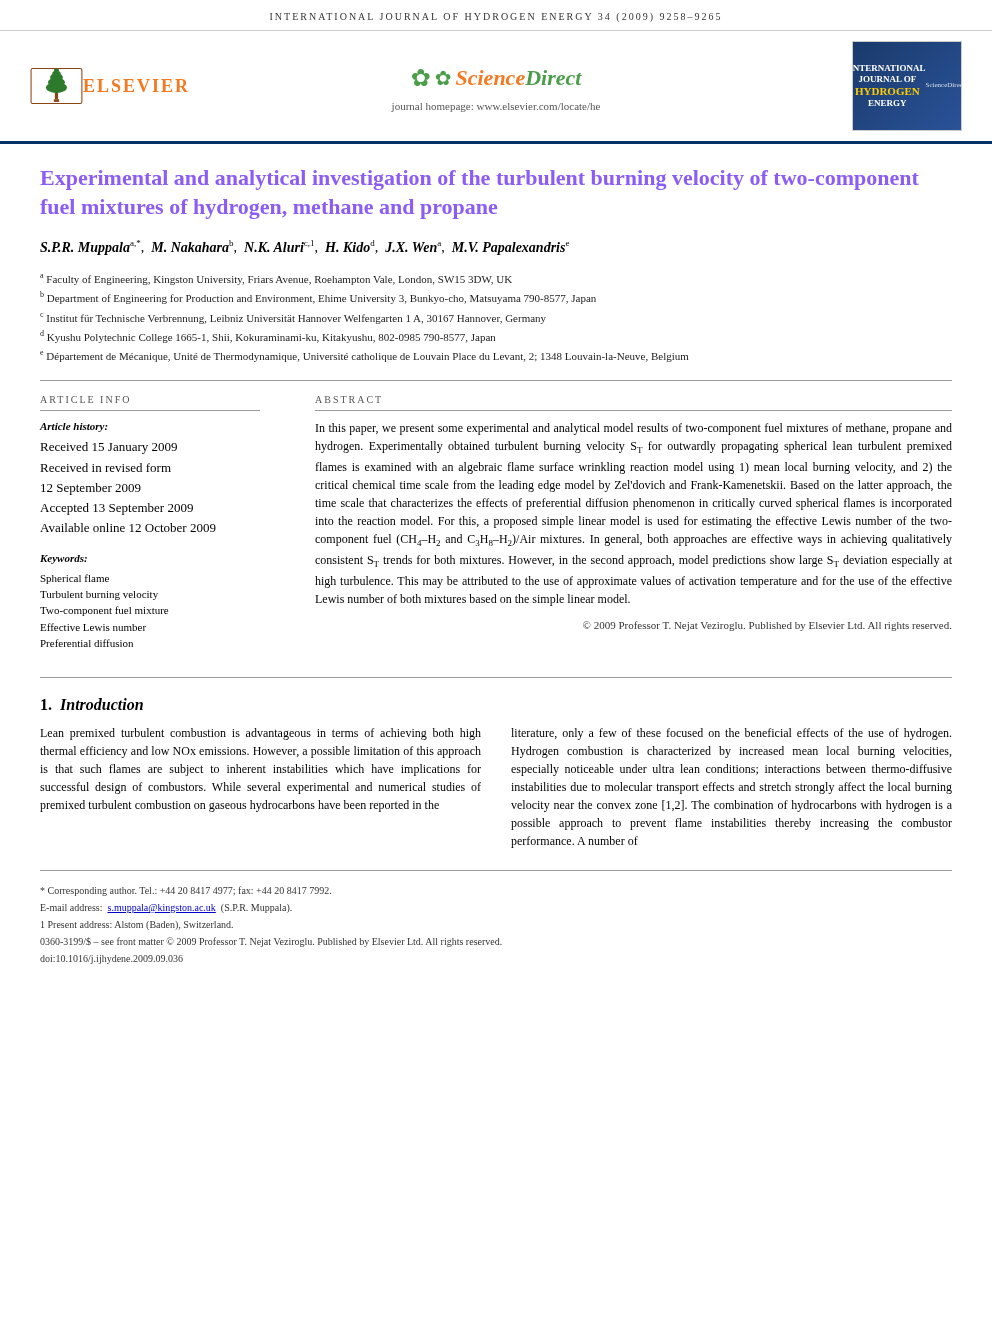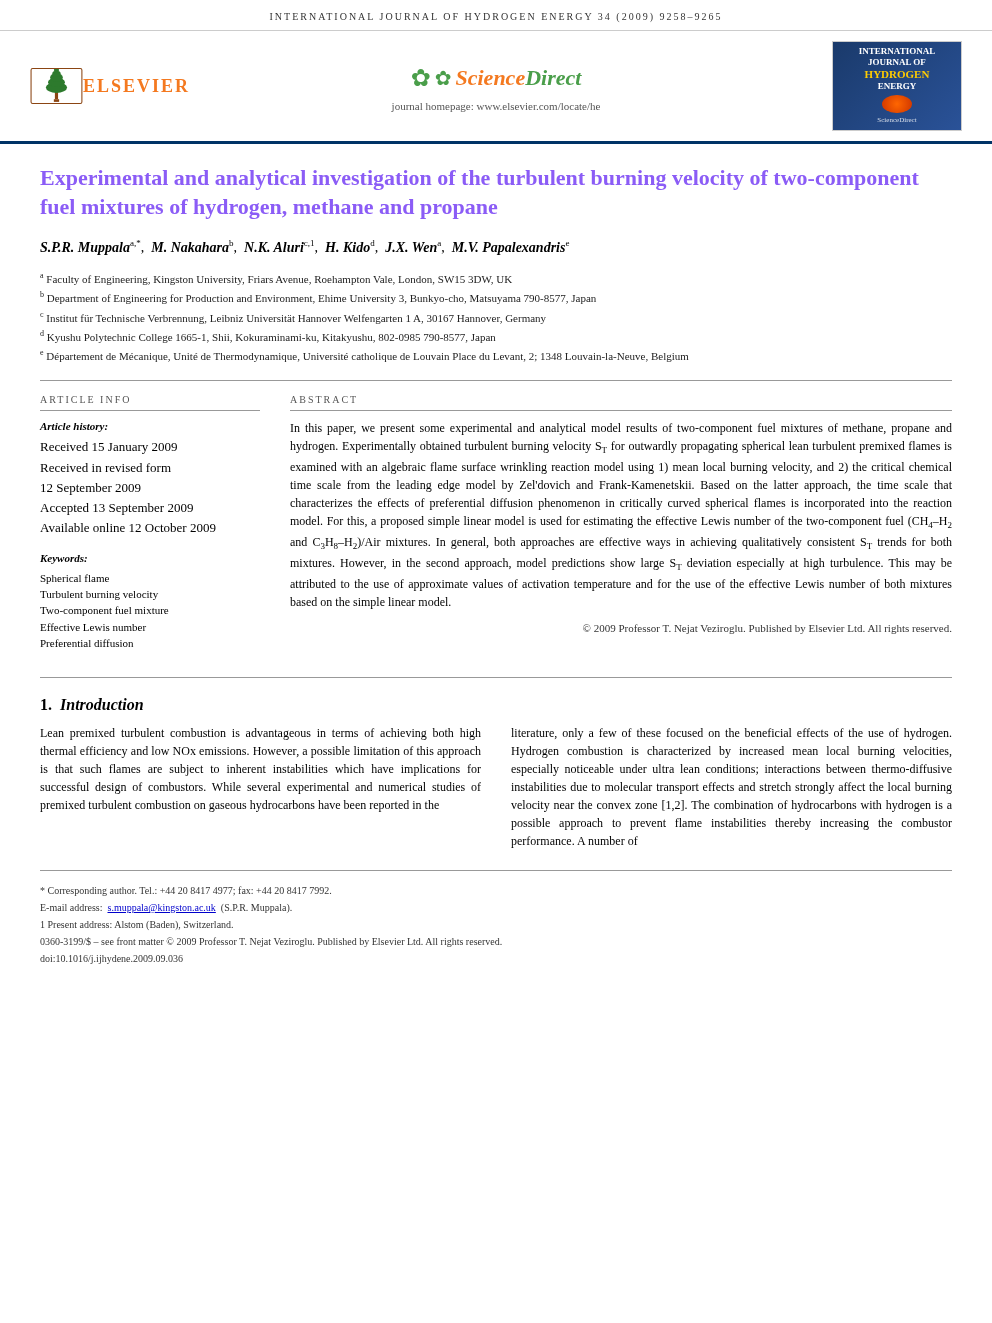--- a/index.html
+++ b/index.html
@@ -81,26 +81,26 @@
       margin-top: 4px;
     }
 
     .banner-right {
       width: 160px;
       display: flex;
       justify-content: flex-end;
     }
 
     .journal-cover {
-      width: 130px;
+      width: 110px;
       height: 90px;
       background: linear-gradient(135deg, #1a3a6b, #2a5298);
       border: 1px solid #ccc;
       display: flex;
-      flex-direction: column;
+      flex-direction: row;
       align-items: center;
       justify-content: center;
       color: white;
       font-size: 8px;
       text-align: center;
       padding: 4px;
     }
 
     .journal-cover-title {
       font-size: 9px;
@@ -210,20 +210,21 @@
       margin-top: 14px;
     }
 
     .keyword-item {
       font-size: 11px;
       margin-bottom: 1px;
     }
 
     .abstract-col {
       flex: 1;
+      margin-left: 25px;
     }
 
     .abstract-text {
       font-size: 12px;
       line-height: 1.5;
       text-align: justify;
       margin-bottom: 10px;
     }
 
     .abstract-copyright {

